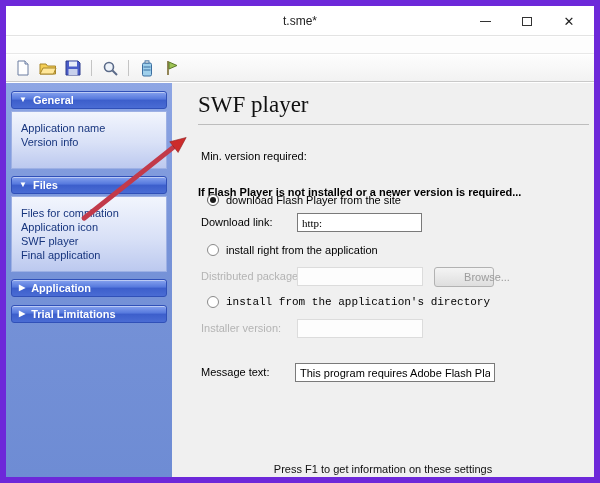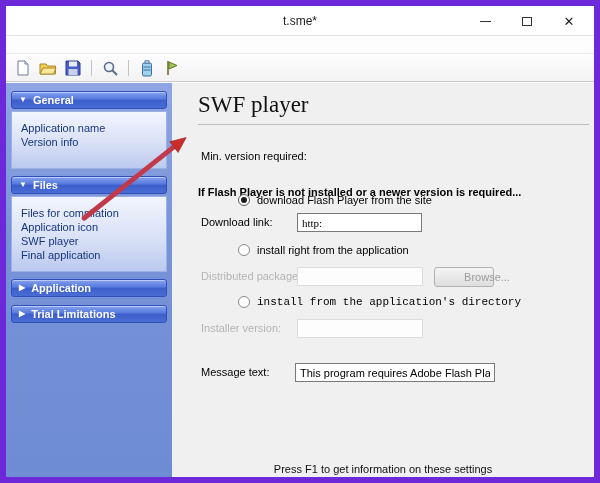--- a/index.html
+++ b/index.html
@@ -72,21 +72,21 @@
   .txt {
     position:absolute; height:19px; border:1px solid #7a7a7a; background:#ffffff;
     font-family:"Liberation Sans", sans-serif; font-size:11px; padding:0 4px; color:#000;
   }
   .txt:disabled { border-color:#dcdcdc; background:#fdfdfd; color:#b4b4b4; }
   .combo {
     position:absolute; height:19px; width:127px; border:1px solid #7a7a7a; background:#ffffff;
     display:flex; align-items:center; justify-content:space-between; padding:0 6px 0 5px; cursor:default;
   }
   .combo-chevron { width:0; height:0; border-left:4px solid transparent; border-right:4px solid transparent; border-top:5px solid #444; }
-  .radio-row { position:absolute; display:flex; align-items:flex-end; gap:7px;margin-left:31px; }
+  .radio-row { position:absolute; display:flex; align-items:flex-end; gap:7px; }
   .radio {
     width:12px; height:12px; border-radius:50%; background:#fff; flex:none;
     border:1px solid #5a5a5a; position:relative;
   }
   .radio.off { border-color:#8a8a8a; }
   .radio.on::after {
     content:""; position:absolute; left:2px; top:2px; width:6px; height:6px;
     border-radius:50%; background:#1a1a1a;
   }
   .btn-disabled {

